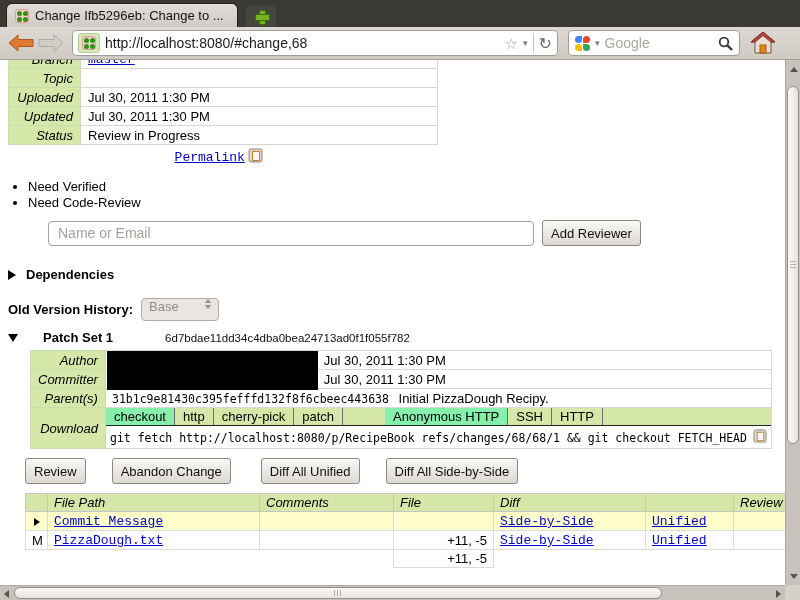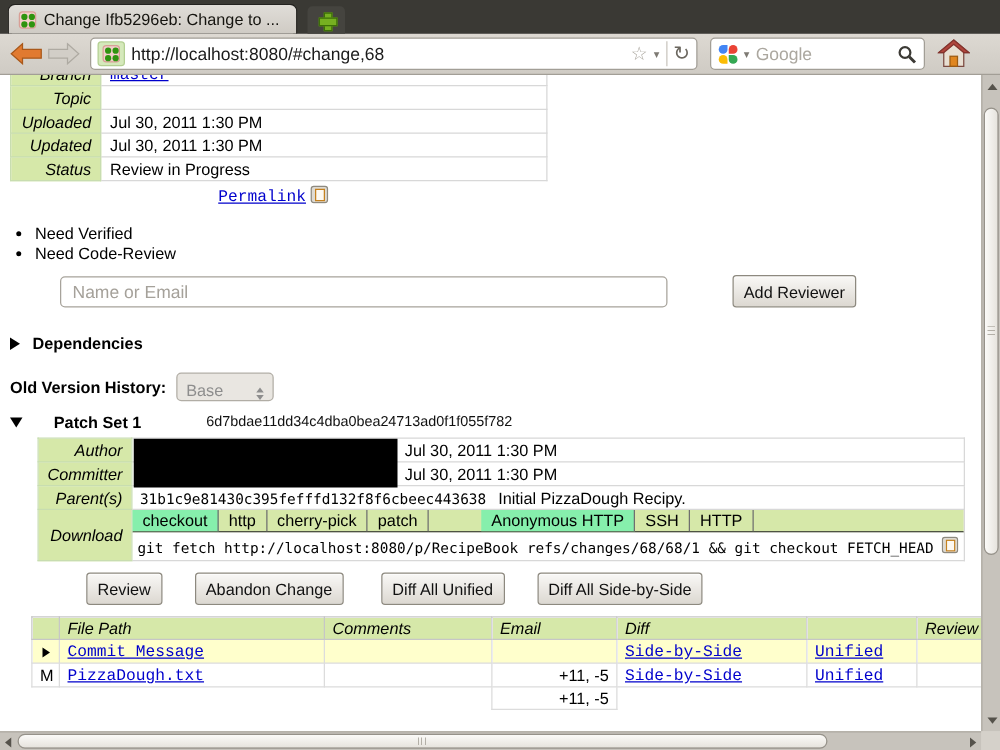--- a/index.html
+++ b/index.html
@@ -62,29 +62,29 @@
 
   ul.needs { margin:13px 0 0 12px; padding-left:16px; }
   ul.needs li { line-height:16px; }
 
   .reviewer-row { margin:9px 0 0 8px; display:flex; align-items:center; gap:8px; }
   .reviewer-input { width:486px; height:25px; border:1px solid #a7a39b; border-radius:4px; padding:0 9px;
                     font-size:14px; color:#333; outline:none; font-family:"Liberation Sans",sans-serif;margin-left:40px; }
   .reviewer-input::placeholder { color:#a5a19a; }
   .btn { height:26px; padding:2px 8px; font-size:13px; color:#111; font-family:"Liberation Sans",sans-serif;
          background:linear-gradient(#f9f8f6,#dcd8d1); border:1px solid #8d897f; border-radius:3px;
-         box-shadow:0 1px 0 rgba(255,255,255,.6) inset; cursor:pointer; white-space:nowrap;margin-left:44px; }
+         box-shadow:0 1px 0 rgba(255,255,255,.6) inset; cursor:pointer; white-space:nowrap; }
 
   .tri-r { width:0; height:0; border-left:8px solid #000; border-top:5px solid transparent; border-bottom:5px solid transparent; display:inline-block; }
   .tri-d { width:0; height:0; border-top:8px solid #000; border-left:5px solid transparent; border-right:5px solid transparent; display:inline-block; }
 
   .deps-row { margin:21px 0 0 8px; font-weight:bold; display:flex; align-items:center; gap:10px; }
   .ovh-row  { margin:16px 0 0 8px; font-weight:bold; display:flex; align-items:center; gap:8px; }
   .select-base { width:78px; height:23px; background:#e9e6e1; border:1px solid #b1ada5; border-radius:4px;
-                 display:flex; align-items:flex-end; padding:0 7px; color:#8d8d8d; font-weight:normal; }
+                 display:flex; align-items:flex-start; padding:0 7px; color:#8d8d8d; font-weight:normal; }
   .spinner { margin-left:auto; display:flex; flex-direction:column; gap:2px; align-items:center; }
   .spin-up { width:0;height:0;border-bottom:4px solid #8d8d8d;border-left:3px solid transparent;border-right:3px solid transparent; }
   .spin-dn { width:0;height:0;border-top:4px solid #8d8d8d;border-left:3px solid transparent;border-right:3px solid transparent; }
 
   .ps-head { margin:9px 0 0 8px; font-weight:bold; display:flex; align-items:center; gap:25px; }
   .ps-sha { font-weight:normal; font-size:11.5px; margin-left:27px; color:#111; }
 
   .patch-wrap { position:relative; margin:5px 0 0 30px; width:716px; }
   .patch-table { width:100%; }
   .patch-table td.lbl { width:67px; }
@@ -338,21 +338,21 @@
         <col style="width:100px">
         <col style="width:152px">
         <col style="width:88px">
         <col style="width:58px">
       </colgroup>
     <thead>
       <tr>
         <th></th>
         <th>File Path</th>
         <th>Comments</th>
-        <th>Email</th>
+        <th>File</th>
         <th>Diff</th>
         <th></th>
         <th>Review</th>
       </tr>
     </thead>
     <tbody>
       <tr class="hl">
         <td class="cell-c"><span class="ptr"></span></td>
         <td><a href="#">Commit Message</a></td>
         <td></td>

